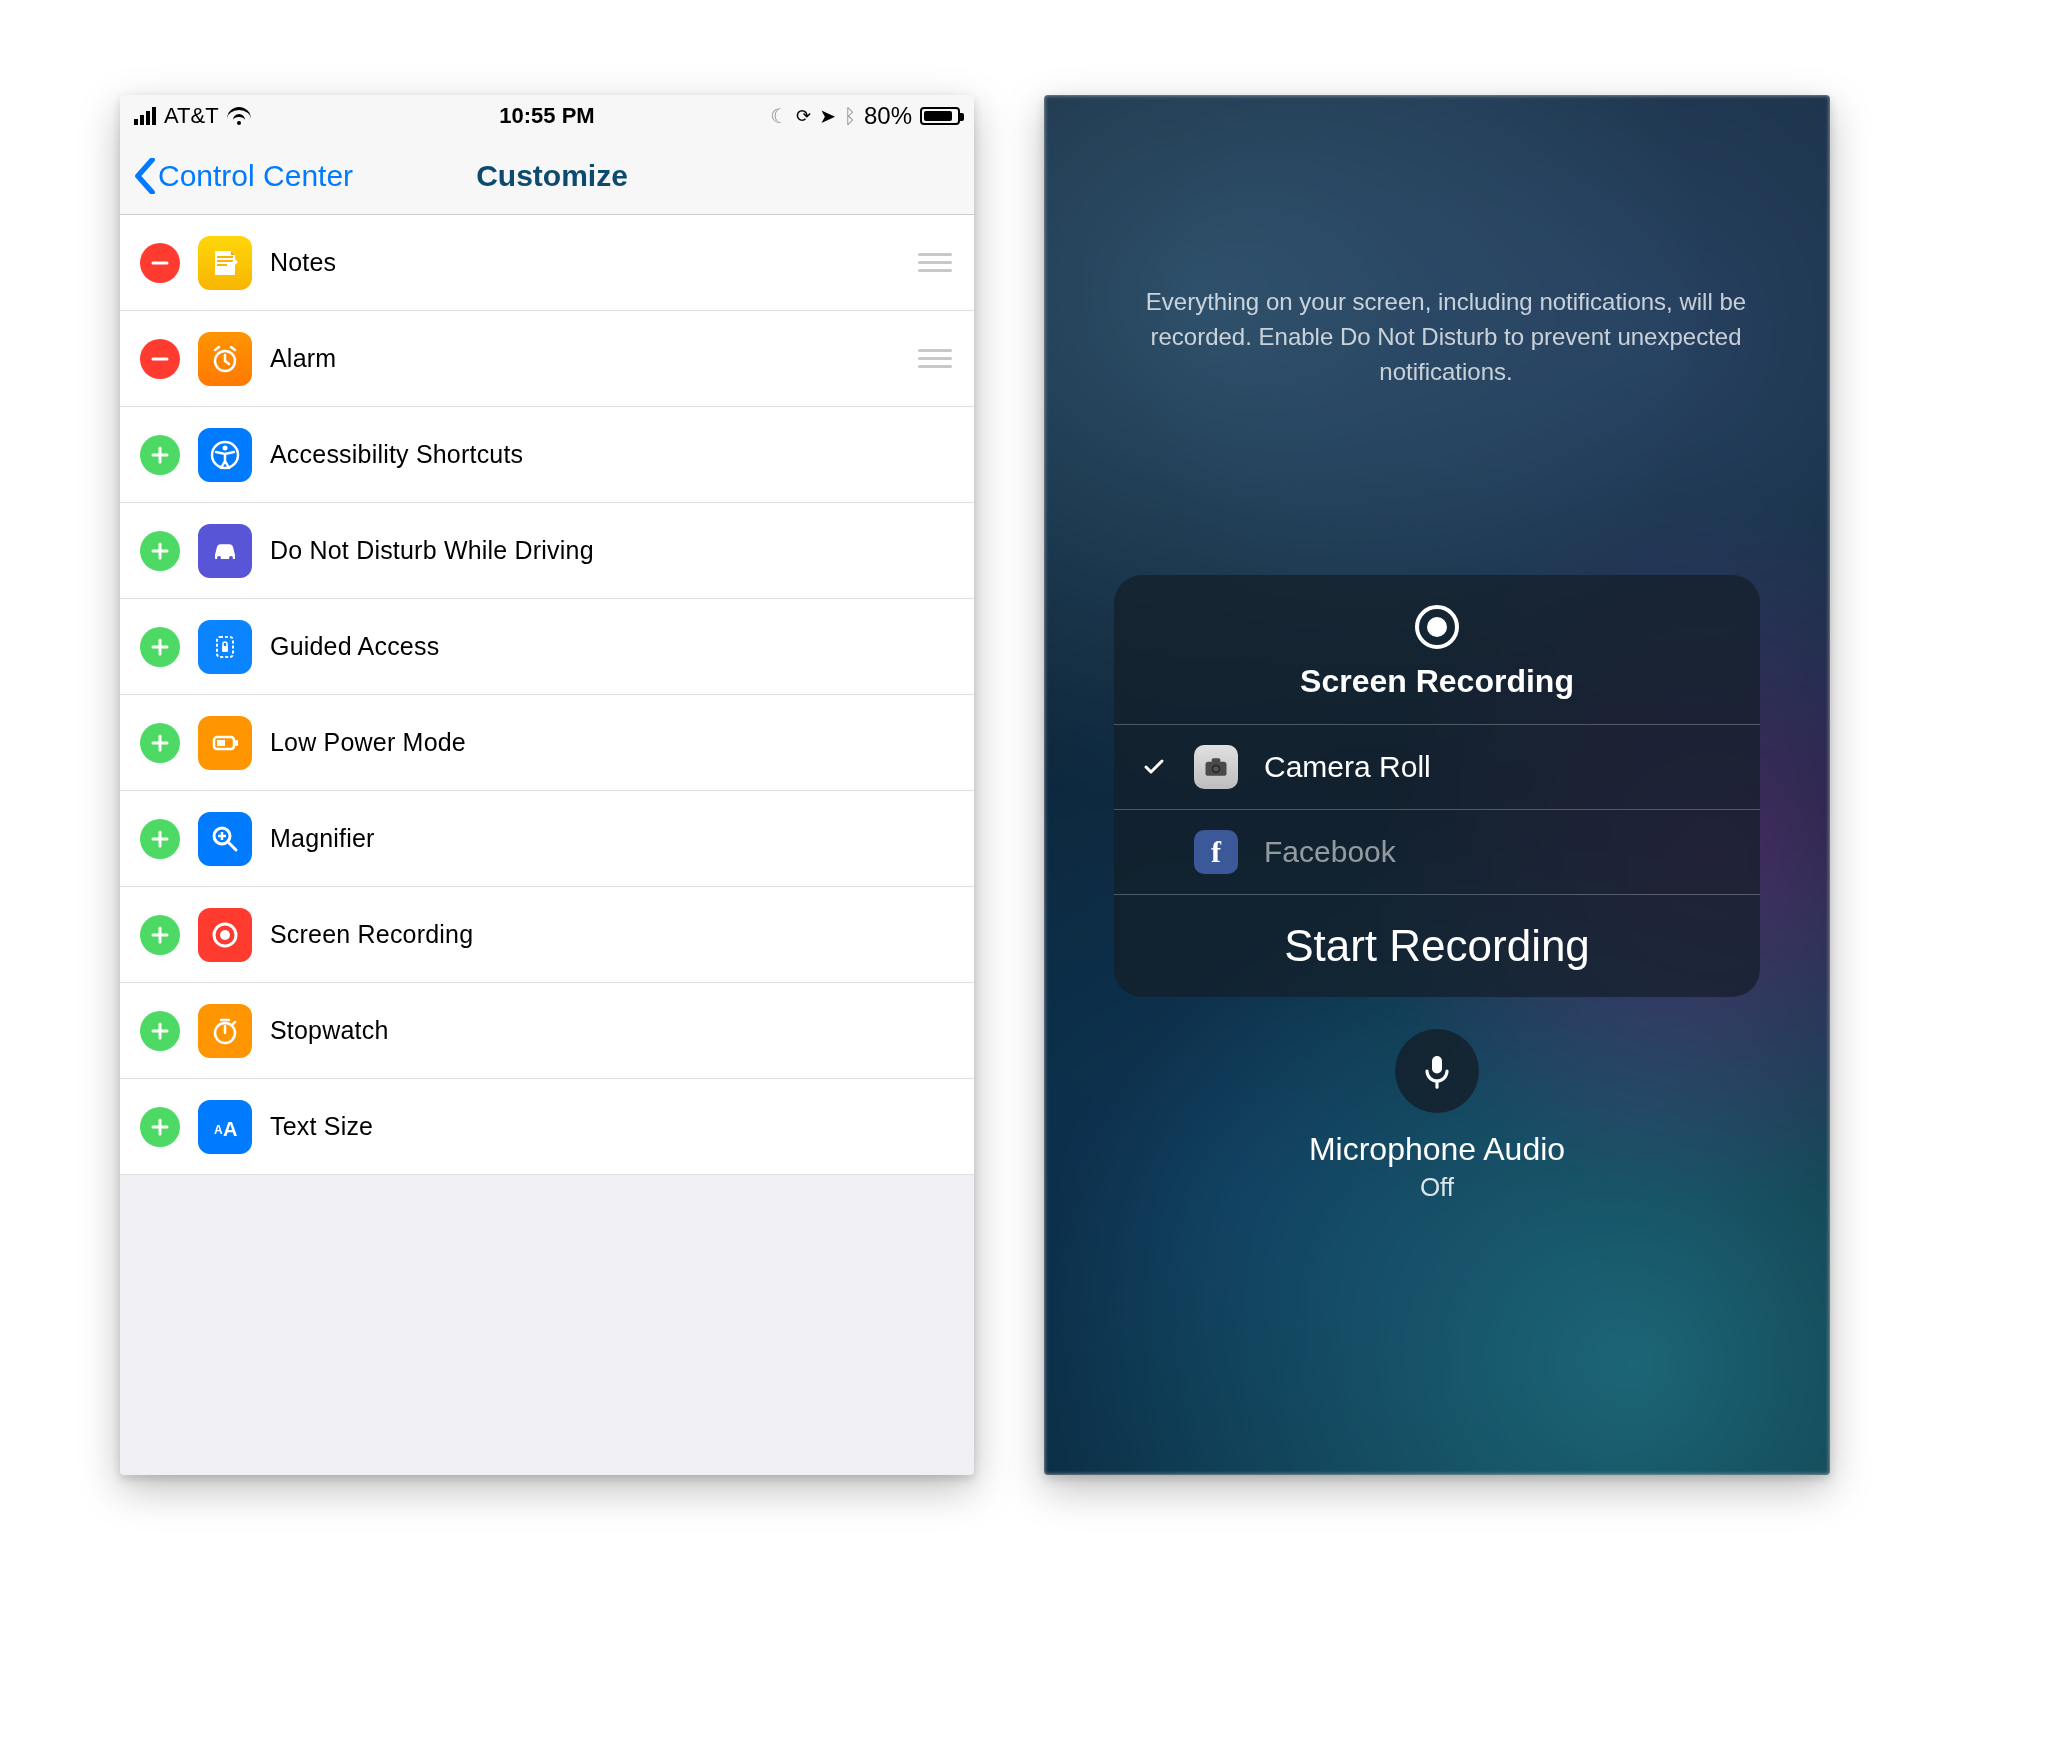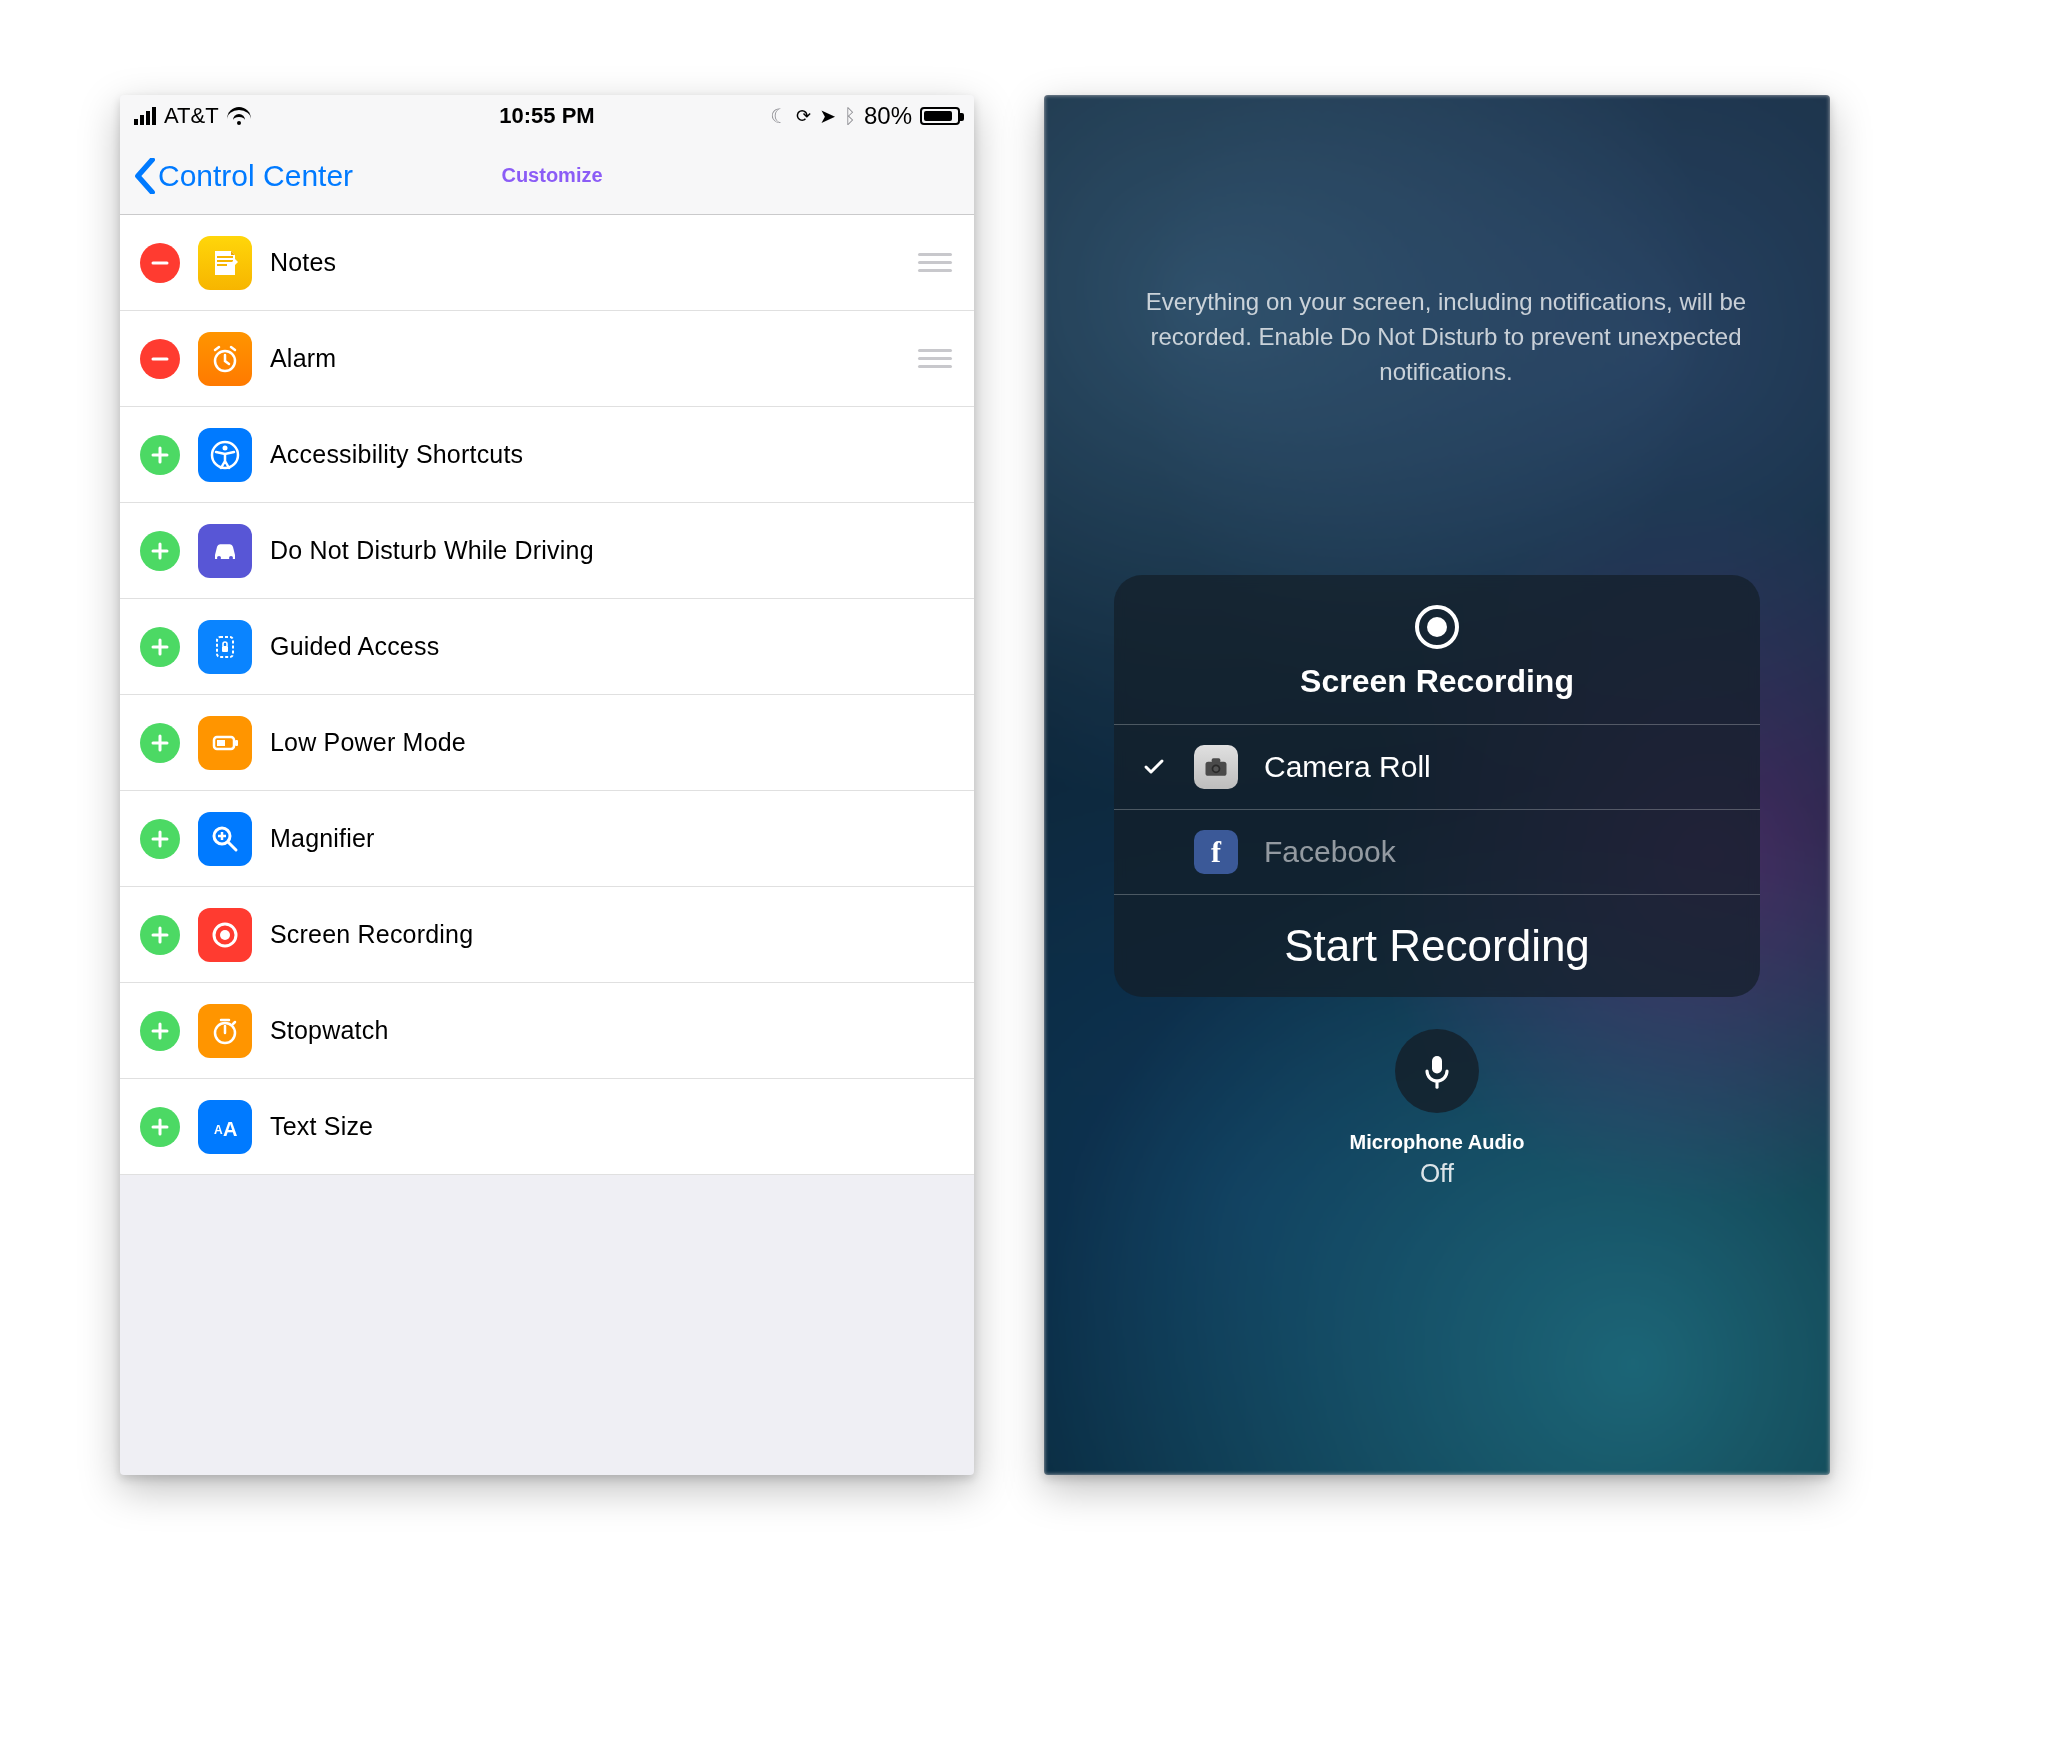--- a/index.html
+++ b/index.html
@@ -70,21 +70,21 @@
     border-bottom: 1px solid rgba(0,0,0,.18);
     display:flex; align-items:center; position:relative; padding:0 14px;
   }
   .back {
     display:flex; align-items:center; gap:2px; color:#007aff; font-size:30px;
     cursor:pointer;
   }
   .back svg{width:22px;height:36px}
   .nav-title{
     position:absolute; left:10px; right:0; text-align:center;
-    font-weight:600; font-size:20px; color:#8b5cf6; pointer-events:none;
+    font-weight:600; font-size:30px; color:#0c4a6e; pointer-events:none;
   }
 
   .list { background:#fff; }
   .row {
     display:flex; align-items:center; gap:18px;
     padding: 14px 22px 14px 20px;
     border-bottom:1px solid rgba(0,0,0,.12);
     font-size: 32px; color:#000; background:#fff; min-height:96px;
   }
   .row .label{ font-size:25px; letter-spacing:.2px;}
@@ -169,21 +169,21 @@
     text-align:center;padding:26px 0;font-size:44px;border-top:1px solid rgba(255,255,255,.25);cursor:pointer;
   }
   .mic-wrap{
     position:absolute; left:0; right:0; top:934px; text-align:center; color:#fff;
   }
   .mic-btn{
     width:84px;height:84px;border-radius:50%;background:rgba(20,30,40,.8);
     display:inline-flex;align-items:center;justify-content:center;cursor:pointer;
   }
   .mic-btn svg{width:40px;height:40px;fill:#fff}
-  .mic-label{margin-top:18px;font-size:20px;font-weight:700}
+  .mic-label{margin-top:18px;font-size:32px;font-weight:400}
   .mic-state{font-size:26px;color:rgba(255,255,255,.85);margin-top:4px}
 </style>
 </head>
 <body>
 
 <div class="stage">
 
   <div class="phone phone-left">
 
     <div class="statusbar">

